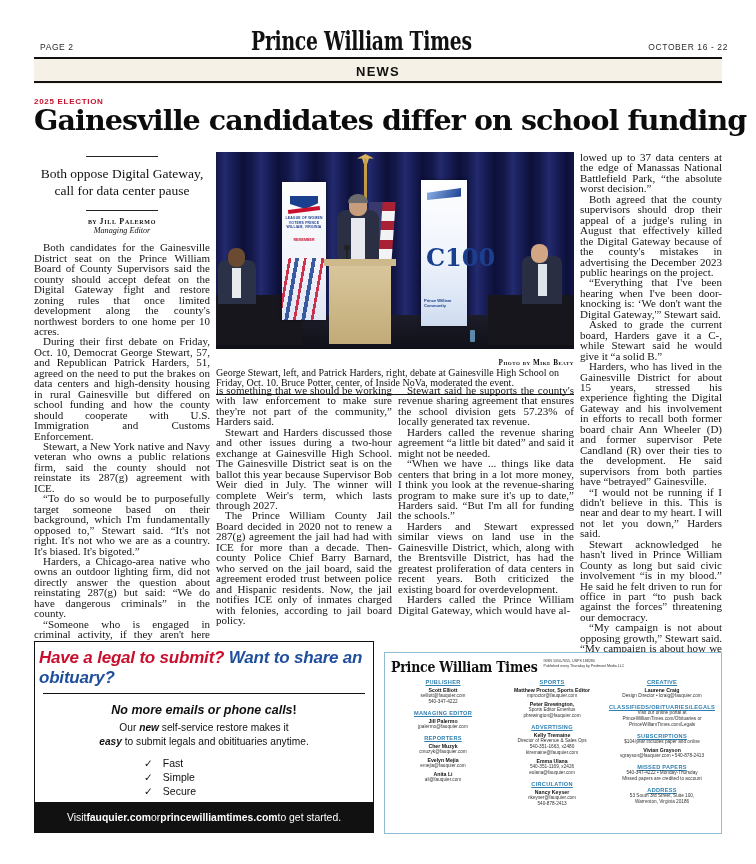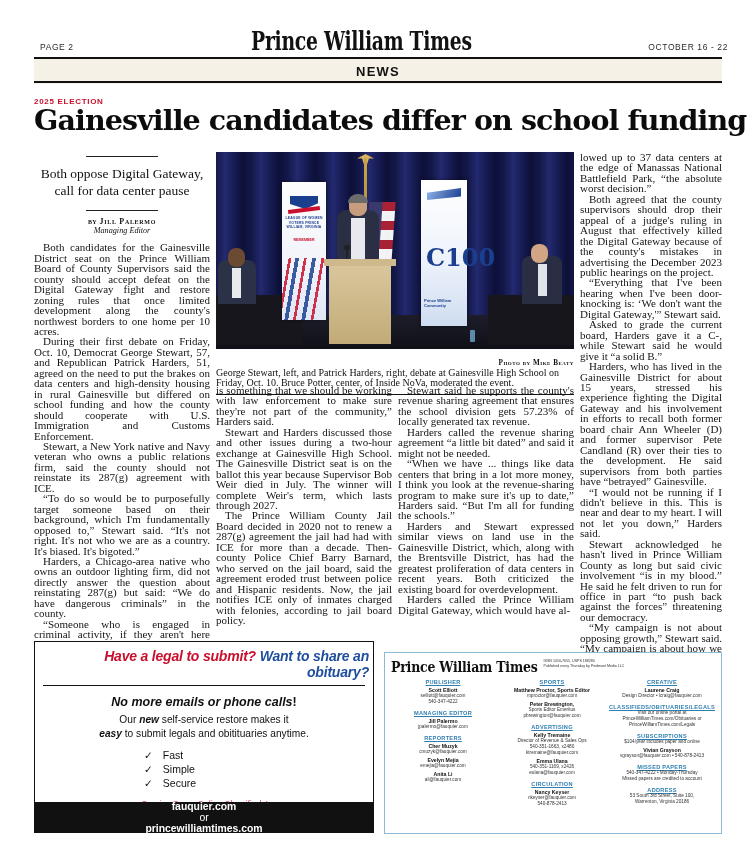--- a/index.html
+++ b/index.html
@@ -311,23 +311,23 @@
     font-family:"Liberation Serif", serif;
     font-style: italic; font-size: 8.1px; line-height: 10.4px; color:#111;
   }
 
   
   .ad {
     position: absolute; left: 34px; top: 641px; width: 340px; height: 192px;
     border: 1.2px solid #111; background: #fff;
   }
   .ad-head {
-    text-align: right; padding: 6px 4px 5px 4px;
+    text-align: left; padding: 6px 4px 5px 4px;
     font-family: "Liberation Sans", sans-serif;
-    font-style: italic; font-weight: bold; font-size: 14px;
+    font-style: italic; font-weight: bold; font-size: 17px;
     letter-spacing: -0.2px;
   }
   .ad-head .red { color: #c8102e; }
   .ad-head .blue { color: #1f4e9c; }
   .ad-hr { height:1px; background:#111; margin: 0 8px; }
   .ad-line1 {
     text-align:center; font-family:"Liberation Sans", sans-serif;
     font-weight:bold; font-style:italic; font-size:12.5px;
     margin-top: 9px; color:#111;
   }
@@ -345,21 +345,21 @@
   .ad-list div { display:flex; gap:10px; }
   .ad-list .chk { color:#111; }
   .ad-soon {
     text-align:center; margin-top:9px;
     font-family:"Liberation Sans", sans-serif; font-style:italic;
     font-size:8.5px; color:#d0415a;
   }
   .ad-foot {
     position:absolute; left:0; right:0; bottom:0; height:30px;
     background:#111; color:#fff; display:flex; align-items:center; justify-content:center;
-    font-family:"Liberation Sans", sans-serif; font-size:10.4px;flex-direction:column;
+    font-family:"Liberation Sans", sans-serif; font-size:10.4px;
   }
 
   
   .staffbox {
     position:absolute; left: 384px; top: 652px; width: 338px; height: 182px;
     border: 1.2px solid #8fbcd4; background:#fff; padding: 4px 6px;
   }
   .staff-top { display:flex; align-items:flex-start; gap:6px; }
   .staff-nameplate {
     font-family:"DejaVu Serif", serif; font-weight:bold; font-size:12.5px;

